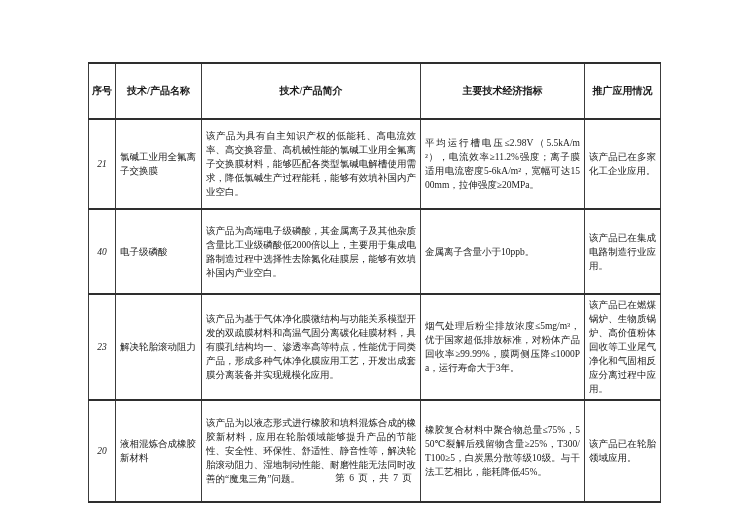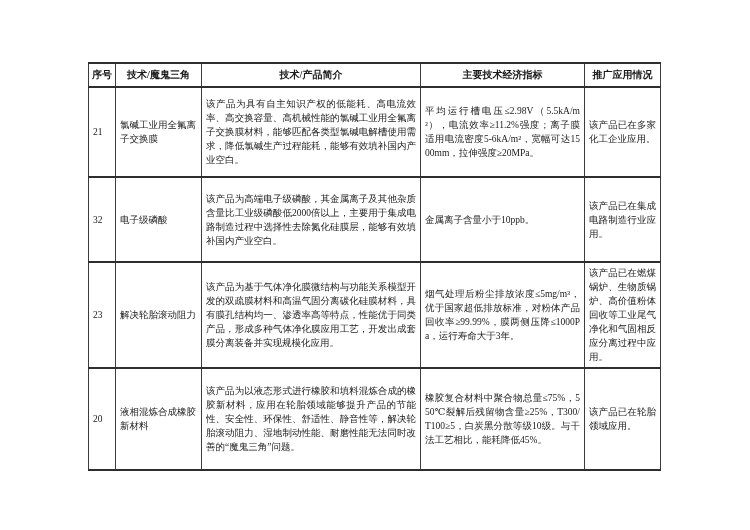--- a/index.html
+++ b/index.html
@@ -40,28 +40,30 @@
     vertical-align: middle;
     font-size: 9.5px;
     line-height: 14px;
     word-break: break-all;
   }
   table.doc-table th {
     font-weight: bold;
     font-size: 10px;
     text-align: center;
     height: 16px;
-    padding: 3px 2px;
+    padding: 19px 2px;
   }
   tr.row-21 td { height: 82px; }
   tr.row-22 td { height: 77px; }
   tr.row-23 td { height: 97px; }
   tr.row-24 td { height: 94px; }
 
   td.cell-number {
+    text-align: center;
+    font-style: italic;
   }
   td.cell-name {
     text-align: left;
   }
   td.cell-intro,
   td.cell-indicators {
     text-align: justify;
     text-justify: inter-ideograph;
   }
   td.cell-promotion {
@@ -88,36 +90,36 @@
     <colgroup>
       <col class="c1">
         <col class="c2">
         <col class="c3">
         <col class="c4">
         <col class="c5">
     </colgroup>
     <thead>
       <tr>
         <th>序号</th>
-        <th>技术/魔鬼三角</th>
+        <th>技术/产品名称</th>
         <th>技术/产品简介</th>
         <th>主要技术经济指标</th>
         <th>推广应用情况</th>
       </tr>
     </thead>
     <tbody>
       <tr class="row-21">
         <td class="cell-number">21</td>
         <td class="cell-name">氯碱工业用全氟离子交换膜</td>
         <td class="cell-intro">该产品为具有自主知识产权的低能耗、高电流效率、高交换容量、高机械性能的氯碱工业用全氟离子交换膜材料，能够匹配各类型氯碱电解槽使用需求，降低氯碱生产过程能耗，能够有效填补国内产业空白。</td>
         <td class="cell-indicators">平均运行槽电压≤2.98V（5.5kA/m²），电流效率≥11.2%强度；离子膜适用电流密度5-6kA/m²，宽幅可达1500mm，拉伸强度≥20MPa。</td>
         <td class="cell-promotion">该产品已在多家化工企业应用。</td>
       </tr>
       <tr class="row-22">
-        <td class="cell-number">32</td>
+        <td class="cell-number">40</td>
         <td class="cell-name">电子级磷酸</td>
         <td class="cell-intro">该产品为高端电子级磷酸，其金属离子及其他杂质含量比工业级磷酸低2000倍以上，主要用于集成电路制造过程中选择性去除氮化硅膜层，能够有效填补国内产业空白。</td>
         <td class="cell-indicators">金属离子含量小于10ppb。</td>
         <td class="cell-promotion">该产品已在集成电路制造行业应用。</td>
       </tr>
       <tr class="row-23">
         <td class="cell-number">23</td>
         <td class="cell-name">解决轮胎滚动阻力</td>
         <td class="cell-intro">该产品为基于气体净化膜微结构与功能关系模型开发的双疏膜材料和高温气固分离碳化硅膜材料，具有膜孔结构均一、渗透率高等特点，性能优于同类产品，形成多种气体净化膜应用工艺，开发出成套膜分离装备并实现规模化应用。</td>
         <td class="cell-indicators">烟气处理后粉尘排放浓度≤5mg/m³，优于国家超低排放标准，对粉体产品回收率≥99.99%，膜两侧压降≤1000Pa，运行寿命大于3年。</td>
@@ -126,14 +128,15 @@
       <tr class="row-24">
         <td class="cell-number">20</td>
         <td class="cell-name">液相混炼合成橡胶新材料</td>
         <td class="cell-intro">该产品为以液态形式进行橡胶和填料混炼合成的橡胶新材料，应用在轮胎领域能够提升产品的节能性、安全性、环保性、舒适性、静音性等，解决轮胎滚动阻力、湿地制动性能、耐磨性能无法同时改善的“魔鬼三角”问题。</td>
         <td class="cell-indicators">橡胶复合材料中聚合物总量≤75%，550℃裂解后残留物含量≥25%，T300/T100≥5，白炭黑分散等级10级。与干法工艺相比，能耗降低45%。</td>
         <td class="cell-promotion">该产品已在轮胎领域应用。</td>
       </tr>
     </tbody>
   </table>
 
+  <div class="footer">第 6 页，共 7 页</div>
 
 </div>
 
 </body></html>

